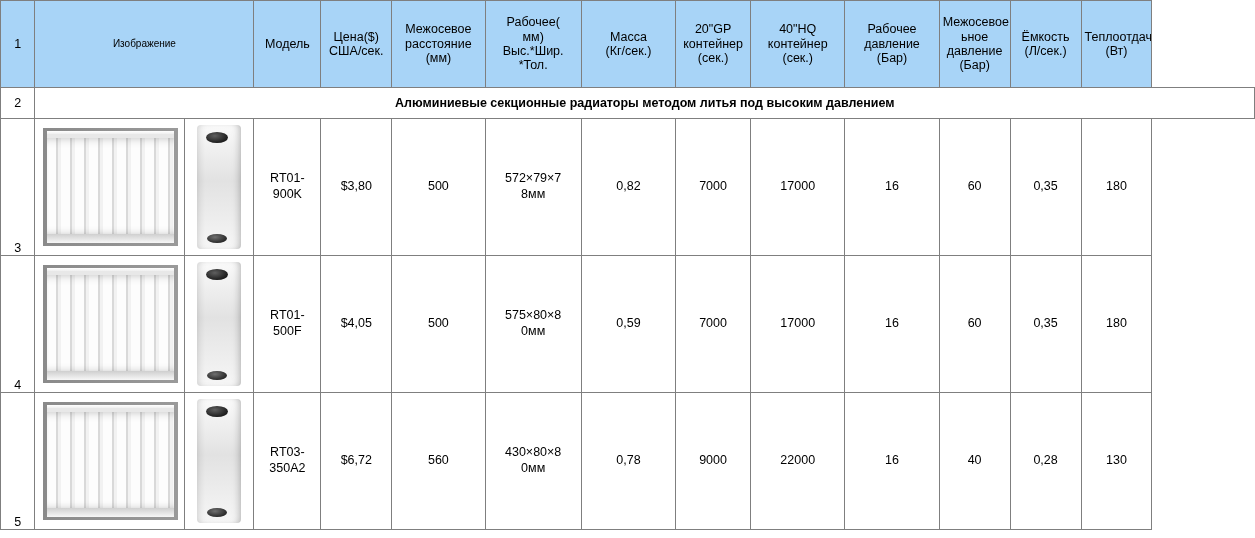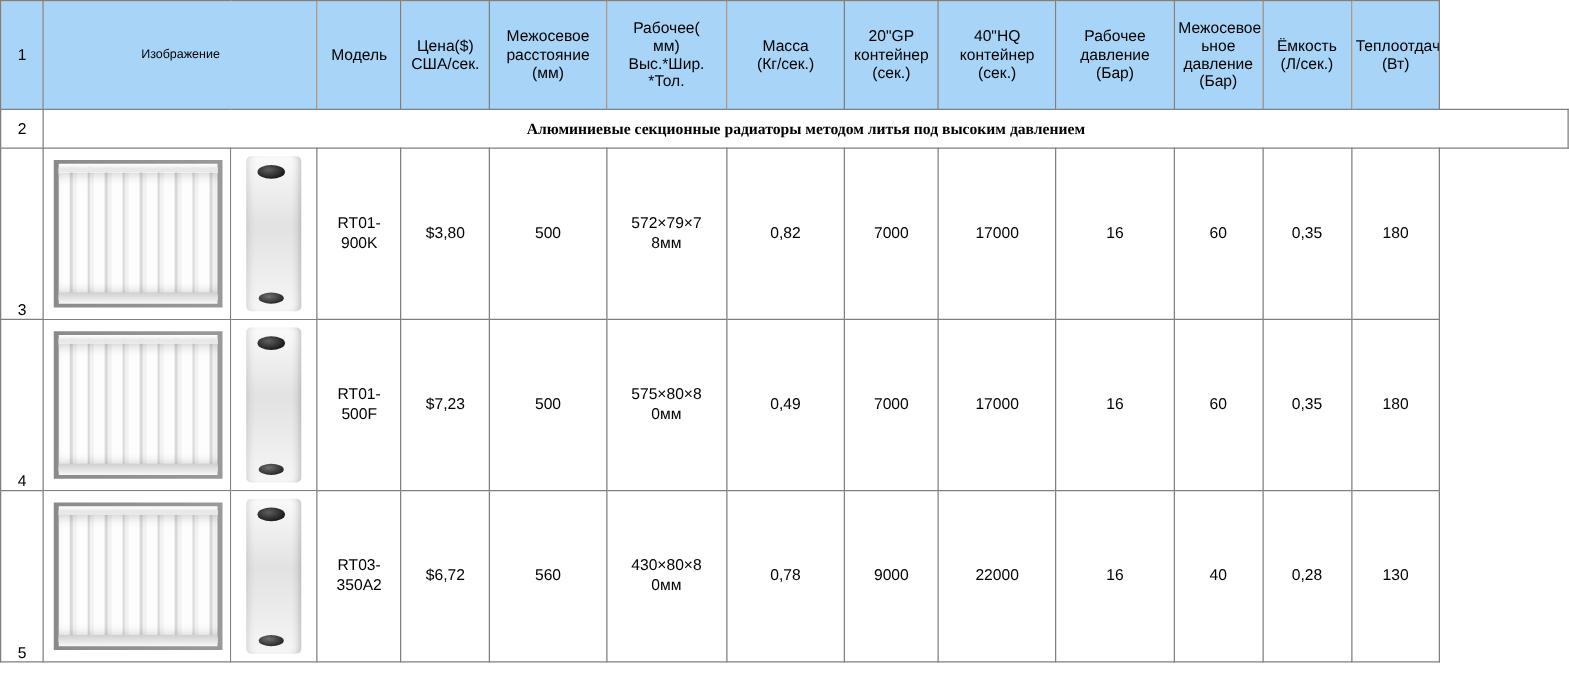--- a/index.html
+++ b/index.html
@@ -57,21 +57,20 @@
   tr.header td.hdr-img { font-size: 10px; }
   
   td.section {
     background: #ffffff;
     text-align: left;
     font-size: 15.5px;
     font-weight: bold;
     padding-left: 8px;
     height: 30px;
     white-space: nowrap;
-    font-family: Liberation Serif, serif;
   }
   tr.section-row td.rownum { vertical-align: middle; padding-bottom: 0; }
   
   tr.product td { height: 136px; }
   tr.product td.rownum { vertical-align: bottom; }
   td.cell-text { padding: 2px 4px; line-height: 1.25; }
   td.photo { padding: 0; background: #ffffff; position: relative; }
   .photo-inner {
     width: 100%;
     height: 136px;
@@ -265,27 +264,27 @@
     </td>
     <td class="photo photo-bg-single">
       <div class="photo-inner">
         <div class="rad-single"></div>
       </div>
     </td>
     <td class="cell-text">
       <div>RT01-</div>
       <div>500F</div>
     </td>
-    <td class="cell-text">$7,23</td>
+    <td class="cell-text">$4,05</td>
     <td class="cell-text">500</td>
     <td class="cell-text">
       <div>575×80×8</div>
       <div>0мм</div>
     </td>
-    <td class="cell-text">0,49</td>
+    <td class="cell-text">0,59</td>
     <td class="cell-text">7000</td>
     <td class="cell-text">17000</td>
     <td class="cell-text">16</td>
     <td class="cell-text">60</td>
     <td class="cell-text">0,35</td>
     <td class="cell-text">180</td>
   </tr>
 
   <tr class="product">
     <td class="rownum">5</td>

